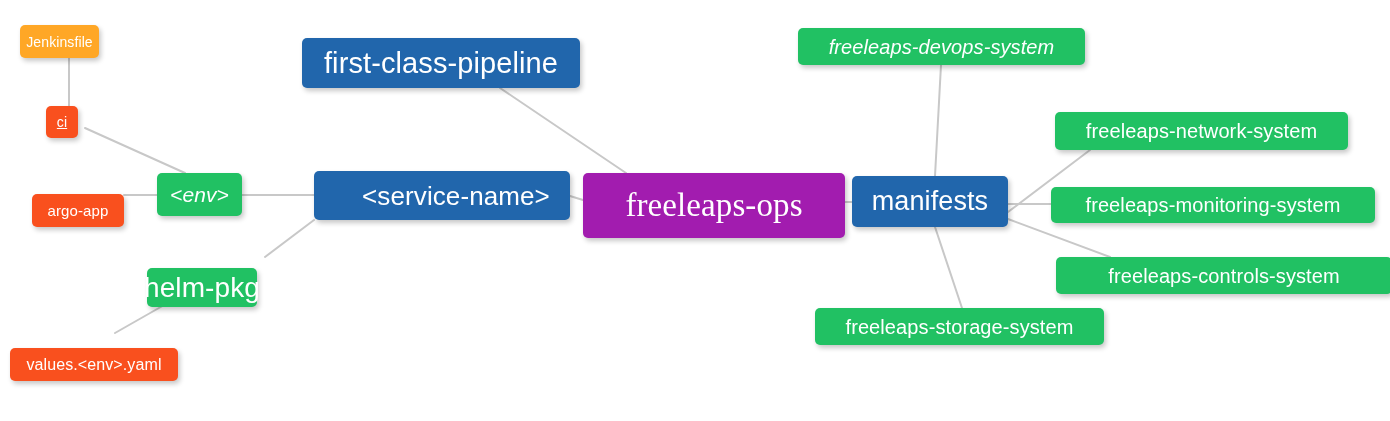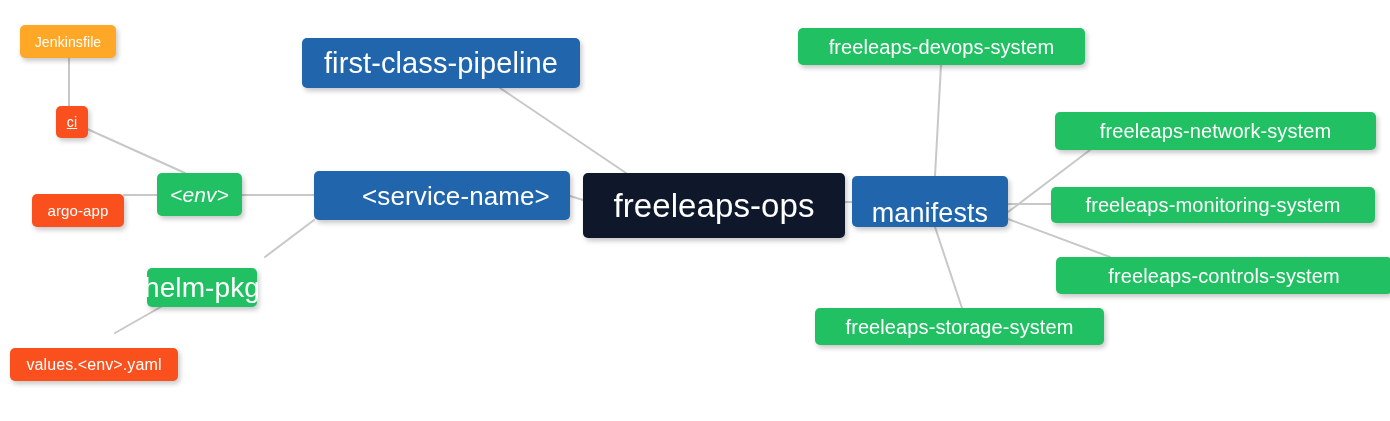--- a/index.html
+++ b/index.html
@@ -31,21 +31,21 @@
     align-items: center;
     justify-content: center;
     border-radius: 5px;
     color: #ffffff;
     white-space: nowrap;
     box-shadow: 2px 3px 5px rgba(0,0,0,0.22);
     letter-spacing: 0.1px;
     line-height: 1;
     -webkit-font-smoothing: antialiased;
   }
-  .node-root       { background: #0f172a; }
+  .node-root       { background: #a21caf; font-family: Liberation Serif, serif; }
   .node-blue       { background: #2166ac; }
   .node-green      { background: #21c163; }
   .node-orange     { background: #ffa726; }
   .node-red        { background: #f9501e; }
 </style>
 </head>
 <body>
 
 <div id="canvas">
   <svg id="edges" viewBox="0 0 1390 421" xmlns="http://www.w3.org/2000/svg">
@@ -58,24 +58,24 @@
       <line x1="500" y1="88" x2="626" y2="173" stroke="#c8c8c8" stroke-width="2" stroke-linecap="round"></line>
       <line x1="570" y1="196" x2="583" y2="200" stroke="#c8c8c8" stroke-width="2" stroke-linecap="round"></line>
       <line x1="845" y1="202" x2="852" y2="202" stroke="#c8c8c8" stroke-width="2" stroke-linecap="round"></line>
       <line x1="935" y1="176" x2="941" y2="65" stroke="#c8c8c8" stroke-width="2" stroke-linecap="round"></line>
       <line x1="1008" y1="212" x2="1090" y2="150" stroke="#c8c8c8" stroke-width="2" stroke-linecap="round"></line>
       <line x1="1008" y1="204" x2="1051" y2="204" stroke="#c8c8c8" stroke-width="2" stroke-linecap="round"></line>
       <line x1="1008" y1="219" x2="1110" y2="257" stroke="#c8c8c8" stroke-width="2" stroke-linecap="round"></line>
       <line x1="935" y1="227" x2="962" y2="308" stroke="#c8c8c8" stroke-width="2" stroke-linecap="round"></line>
     </svg>
   <div id="node-layer">
-      <div class="node node-orange" style="left: 20px; top: 25px; width: 96px; height: 33px; font-size: 14px;">
+      <div class="node node-orange" style="left: 20px; top: 25px; width: 79px; height: 33px; font-size: 14px;">
         <span>Jenkinsfile</span>
       </div>
-      <div class="node node-red" style="left: 56px; top: 106px; width: 32px; height: 32px; font-size: 14px; text-decoration: underline;">
+      <div class="node node-red" style="left: 46px; top: 106px; width: 32px; height: 32px; font-size: 14px; text-decoration: underline;">
         <span>ci</span>
       </div>
       <div class="node node-red" style="left: 32px; top: 178px; width: 92px; height: 33px; font-size: 15px; margin-top: 16px;">
         <span>argo-app</span>
       </div>
       <div class="node node-green" style="left: 157px; top: 173px; width: 85px; height: 43px; font-size: 21px; font-style: italic;">
         <span>&lt;env&gt;</span>
       </div>
       <div class="node node-green" style="left: 147px; top: 268px; width: 110px; height: 39px; font-size: 28px;">
         <span>helm-pkg</span>
@@ -85,27 +85,27 @@
       </div>
       <div class="node node-blue" style="left: 302px; top: 38px; width: 278px; height: 50px; font-size: 29px;">
         <span>first-class-pipeline</span>
       </div>
       <div class="node node-blue" style="left: 314px; top: 171px; width: 256px; height: 49px; font-size: 26px; padding-left: 28px;">
         <span>&lt;service-name&gt;</span>
       </div>
       <div class="node node-root" style="left: 583px; top: 173px; width: 262px; height: 65px; font-size: 33px;">
         <span>freeleaps-ops</span>
       </div>
-      <div class="node node-blue" style="left: 852px; top: 176px; width: 156px; height: 51px; font-size: 27px; align-items: flex-end;">
+      <div class="node node-blue" style="left: 852px; top: 176px; width: 156px; height: 51px; font-size: 27px;">
         <span>manifests</span>
       </div>
-      <div class="node node-green" style="left: 798px; top: 28px; width: 287px; height: 37px; font-size: 20px;">
+      <div class="node node-green" style="left: 798px; top: 28px; width: 287px; height: 37px; font-size: 20px; font-style: italic;">
         <span>freeleaps-devops-system</span>
       </div>
-      <div class="node node-green" style="left: 1055px; top: 112px; width: 321px; height: 38px; font-size: 20px;">
+      <div class="node node-green" style="left: 1055px; top: 112px; width: 293px; height: 38px; font-size: 20px;">
         <span>freeleaps-network-system</span>
       </div>
       <div class="node node-green" style="left: 1051px; top: 187px; width: 324px; height: 36px; font-size: 20px; justify-content: center;">
         <span>freeleaps-monitoring-system</span>
       </div>
       <div class="node node-green" style="left: 1056px; top: 257px; width: 336px; height: 37px; font-size: 20px;">
         <span>freeleaps-controls-system</span>
       </div>
       <div class="node node-green" style="left: 815px; top: 308px; width: 289px; height: 37px; font-size: 20px;">
         <span>freeleaps-storage-system</span>

